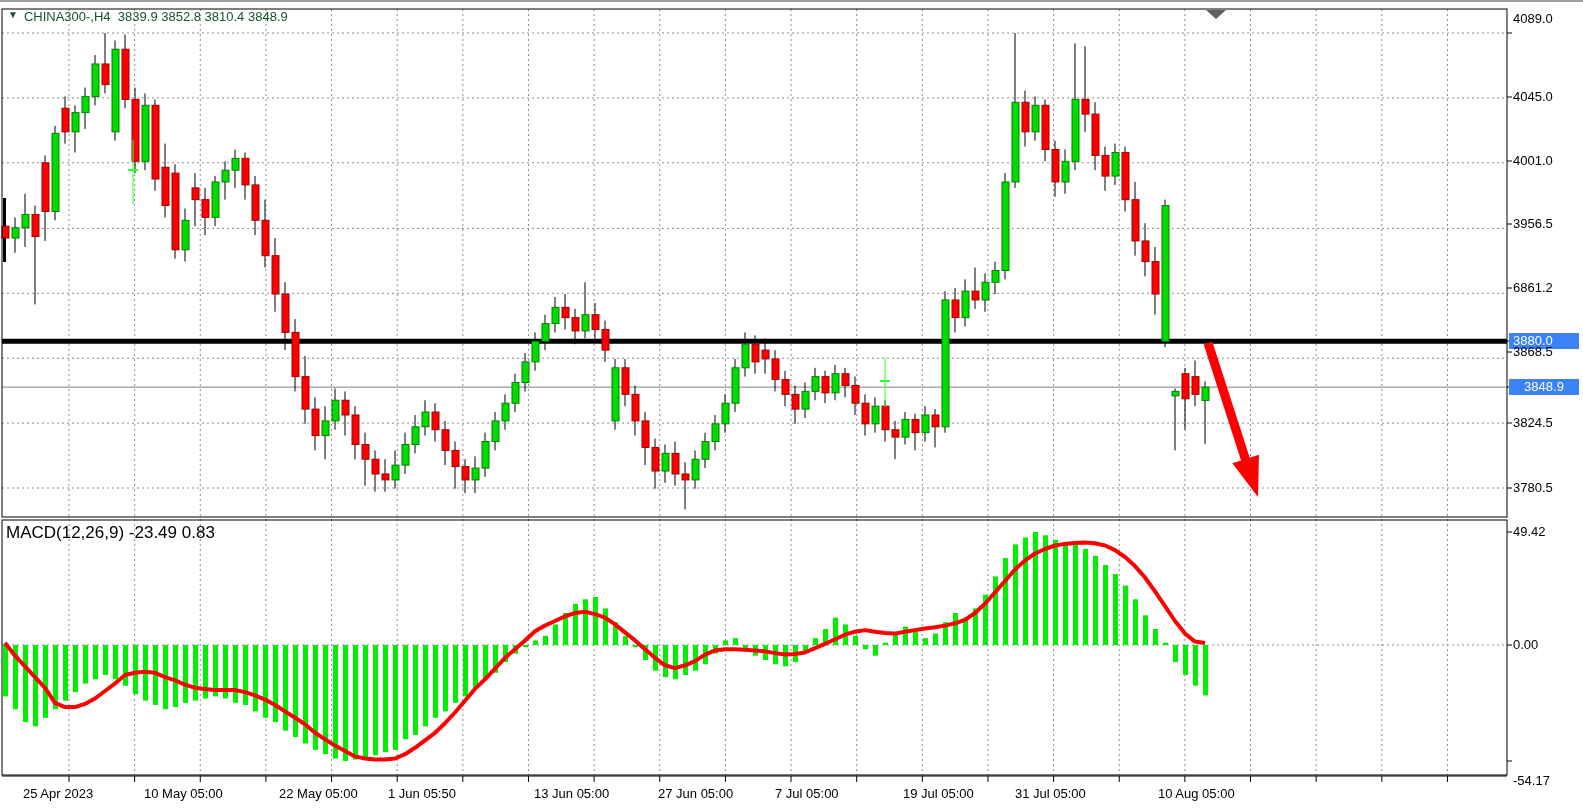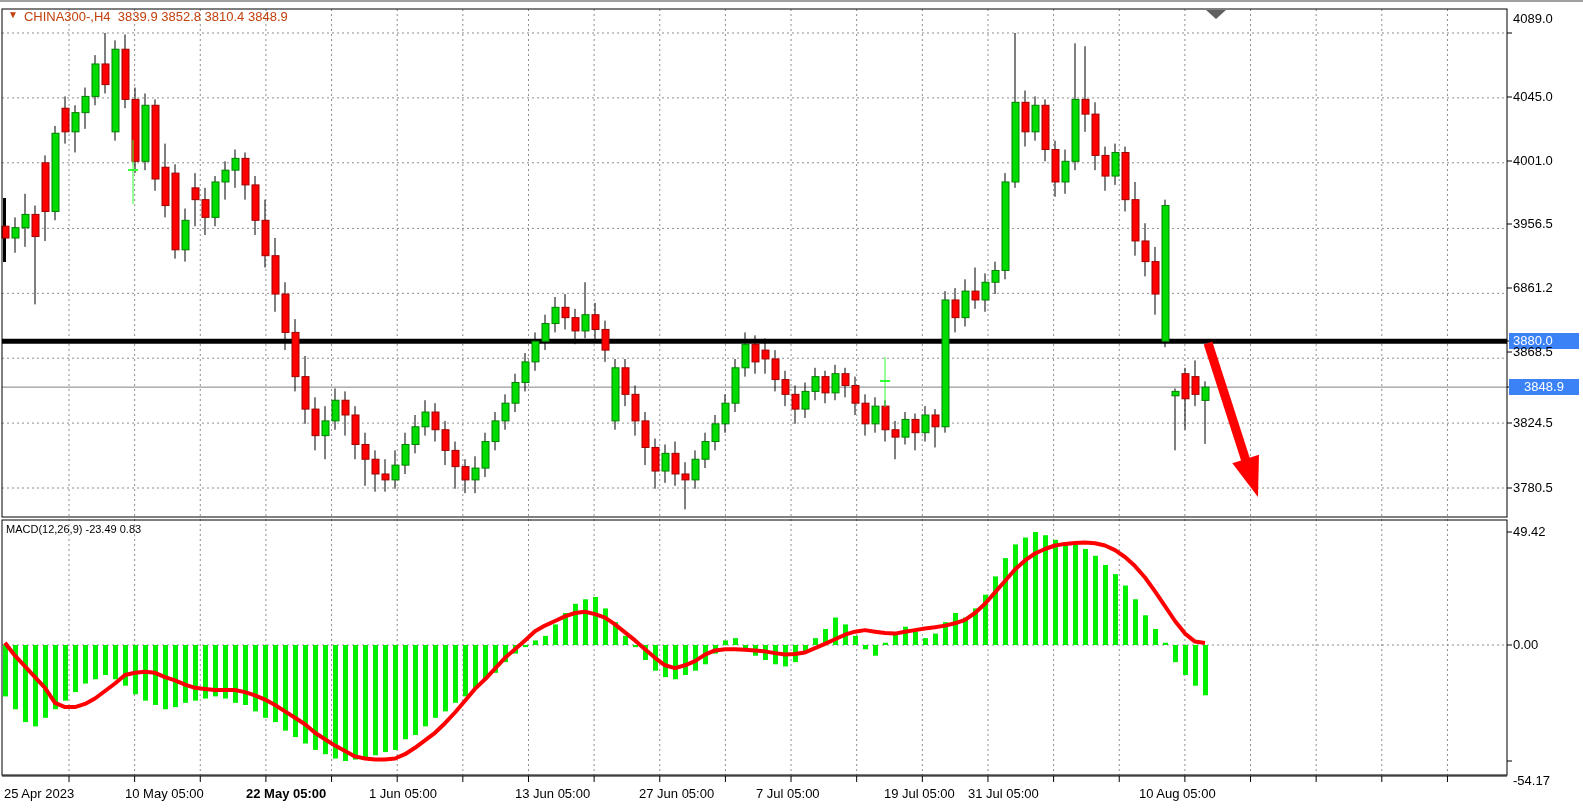--- a/index.html
+++ b/index.html
@@ -2,24 +2,24 @@
 <html><head>
 <meta charset="utf-8">
 <style>
   html,body{margin:0;padding:0;background:#fff;}
   #chart-window{position:relative;width:1583px;height:811px;background:#ffffff;overflow:hidden;
     font-family:"Liberation Sans","DejaVu Sans",sans-serif;}
   #chart-svg{position:absolute;left:0;top:0;}
   .lbl{position:absolute;color:#000;font-size:13px;white-space:nowrap;line-height:15px;}
   .price-lbl{left:1513px;}
   .price-lbl.hl{background:#3b82f6;color:#fff;padding:0 4px 1px 4px;left:1509px;width:62px;}
-  .time-lbl{top:786px;}
-  #title-bar{position:absolute;left:8px;top:9px;font-size:13px;color:#c2410c;}
+  .time-lbl{top:786px;margin-left:19px;}
+  #title-bar{position:absolute;left:8px;top:9px;font-size:13px;color:#14532d;}
   #title-tri{display:inline-block;font-size:10px;vertical-align:top;margin-right:6px;}
-  #macd-lbl{position:absolute;left:6px;top:523px;font-size:11px;color:#000;}
+  #macd-lbl{position:absolute;left:6px;top:523px;font-size:17px;color:#000;}
   #scroll-tri{position:absolute;left:1206px;top:10px;width:0;height:0;
     border-left:10px solid transparent;border-right:10px solid transparent;border-top:9px solid #606060;}
 </style>
 </head>
 <body>
 
 <div id="chart-window">
   <svg id="chart-svg" width="1583" height="811">
       <line x1="69" y1="9" x2="69" y2="775" stroke="#8c8c8c" stroke-width="1" stroke-dasharray="2,3"></line>
       <line x1="134.64" y1="9" x2="134.64" y2="775" stroke="#8c8c8c" stroke-width="1" stroke-dasharray="2,3"></line>
@@ -477,22 +477,22 @@
       <div class="lbl price-lbl hl" style="top: 333px;">3880.0</div>
       <div class="lbl price-lbl" style="top: 344px;">3868.5</div>
       <div class="lbl price-lbl hl" style="top: 379px; text-align: center;">3848.9</div>
       <div class="lbl price-lbl" style="top: 415px;">3824.5</div>
       <div class="lbl price-lbl" style="top: 480px;">3780.5</div>
       <div class="lbl price-lbl" style="top: 524px;">49.42</div>
       <div class="lbl price-lbl" style="top: 637px;">0.00</div>
       <div class="lbl price-lbl" style="top: 753px; margin-top: 20px;">-54.17</div>
       <div class="lbl time-lbl" style="left: 4px;">25 Apr 2023</div>
       <div class="lbl time-lbl" style="left: 125px;">10 May 05:00</div>
-      <div class="lbl time-lbl" style="left: 246px; font-weight: bold;">22 May 05:00</div>
-      <div class="lbl time-lbl" style="left: 369px;">1 Jun 05:00</div>
+      <div class="lbl time-lbl" style="left: 260px;">22 May 05:00</div>
+      <div class="lbl time-lbl" style="left: 369px;">1 Jun 05:50</div>
       <div class="lbl time-lbl" style="left: 515px;">13 Jun 05:00</div>
       <div class="lbl time-lbl" style="left: 639px; text-align: center;">27 Jun 05:00</div>
       <div class="lbl time-lbl" style="left: 756px;">7 Jul 05:00</div>
       <div class="lbl time-lbl" style="left: 884px;">19 Jul 05:00</div>
-      <div class="lbl time-lbl" style="left: 968px;">31 Jul 05:00</div>
+      <div class="lbl time-lbl" style="left: 996px;">31 Jul 05:00</div>
       <div class="lbl time-lbl" style="left: 1139px;">10 Aug 05:00</div>
     </div>
 </div>
 
 </body></html>

